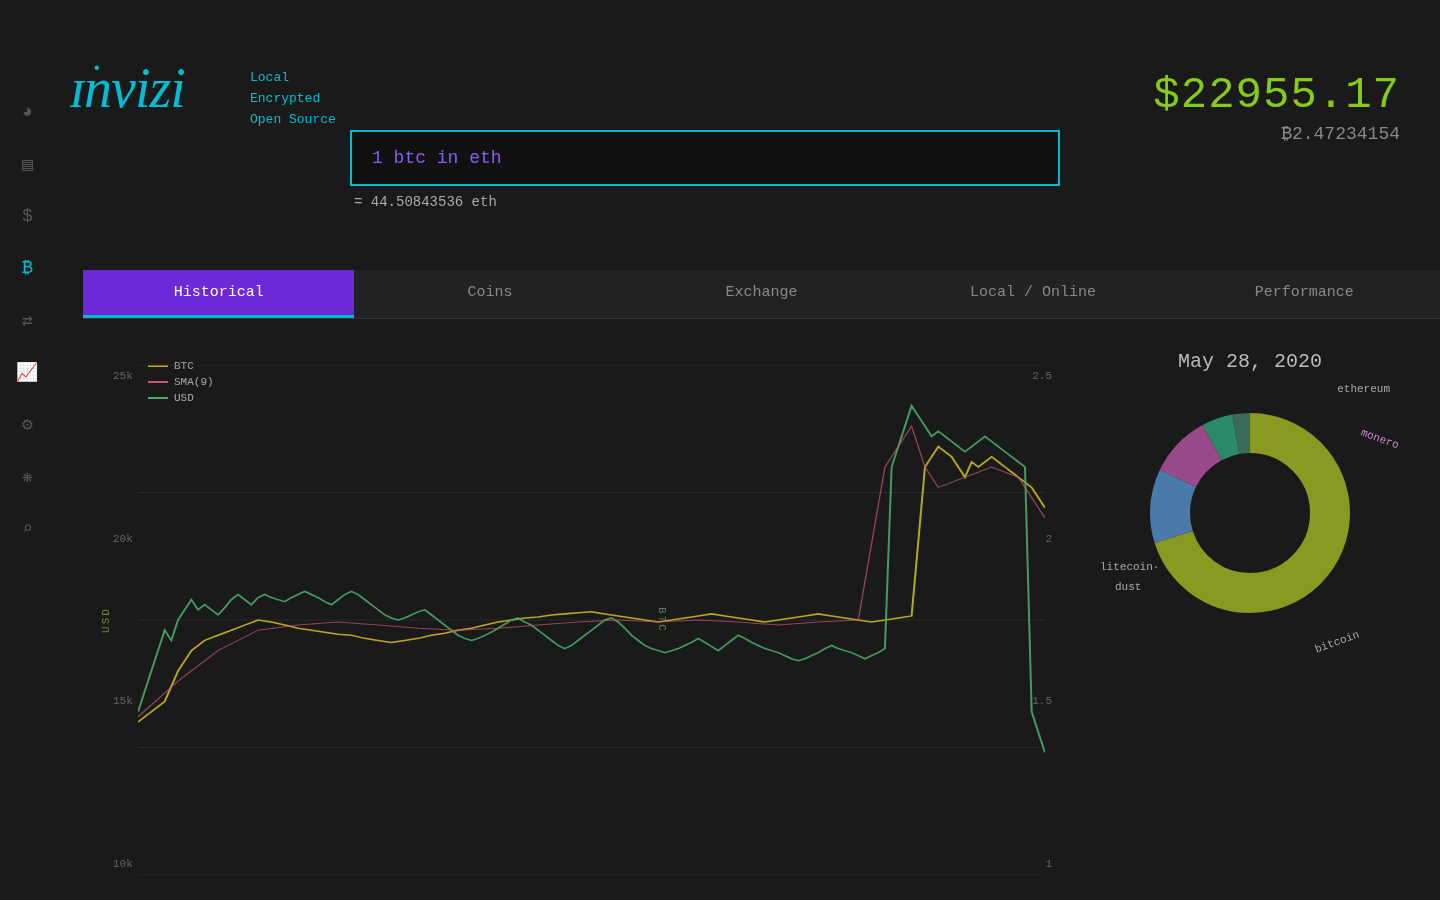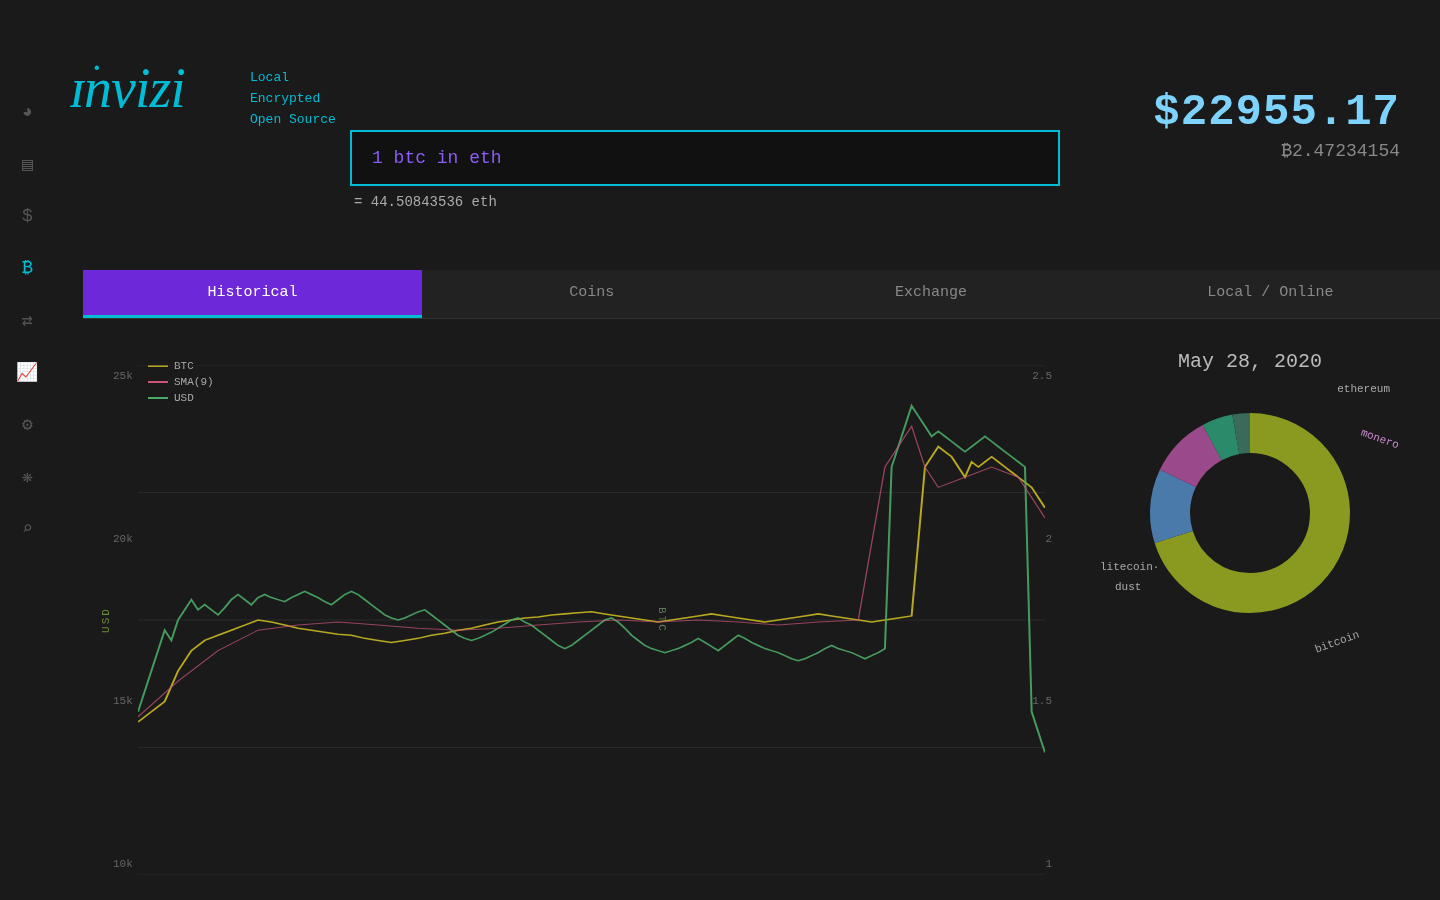--- a/index.html
+++ b/index.html
@@ -91,24 +91,23 @@
 
     
     .balance {
       position: absolute;
       top: 70px;
       right: 40px;
       text-align: right;
     }
     .balance-usd {
       font-size: 44px;
-      color: #7dd3fc;
-      font-weight: 700;
+      color: #84cc16;
+      font-weight: 400;
       letter-spacing: 1px;
-      margin-top: 17px;
     }
     .balance-btc {
       font-size: 18px;
       color: #888;
       margin-top: 4px;
     }
 
     
     .tabs {
       position: absolute;
@@ -257,20 +256,21 @@
 <div class="search-container">
   <input class="search-input" type="text" value="1 btc in eth" style="">
   <div class="search-result">= 44.50843536 eth</div>
 </div>
 
 <div class="tabs">
   <div class="tab active">Historical</div>
   <div class="tab">Coins</div>
   <div class="tab">Exchange</div>
   <div class="tab">Local / Online</div>
+  <div class="tab">Performance</div>
 </div>
 
 <div class="content">
 
   <div class="chart-area">
 
     <div class="y-axis-left">USD</div>
 
     <div class="chart-legend">
       <div class="legend-item">

